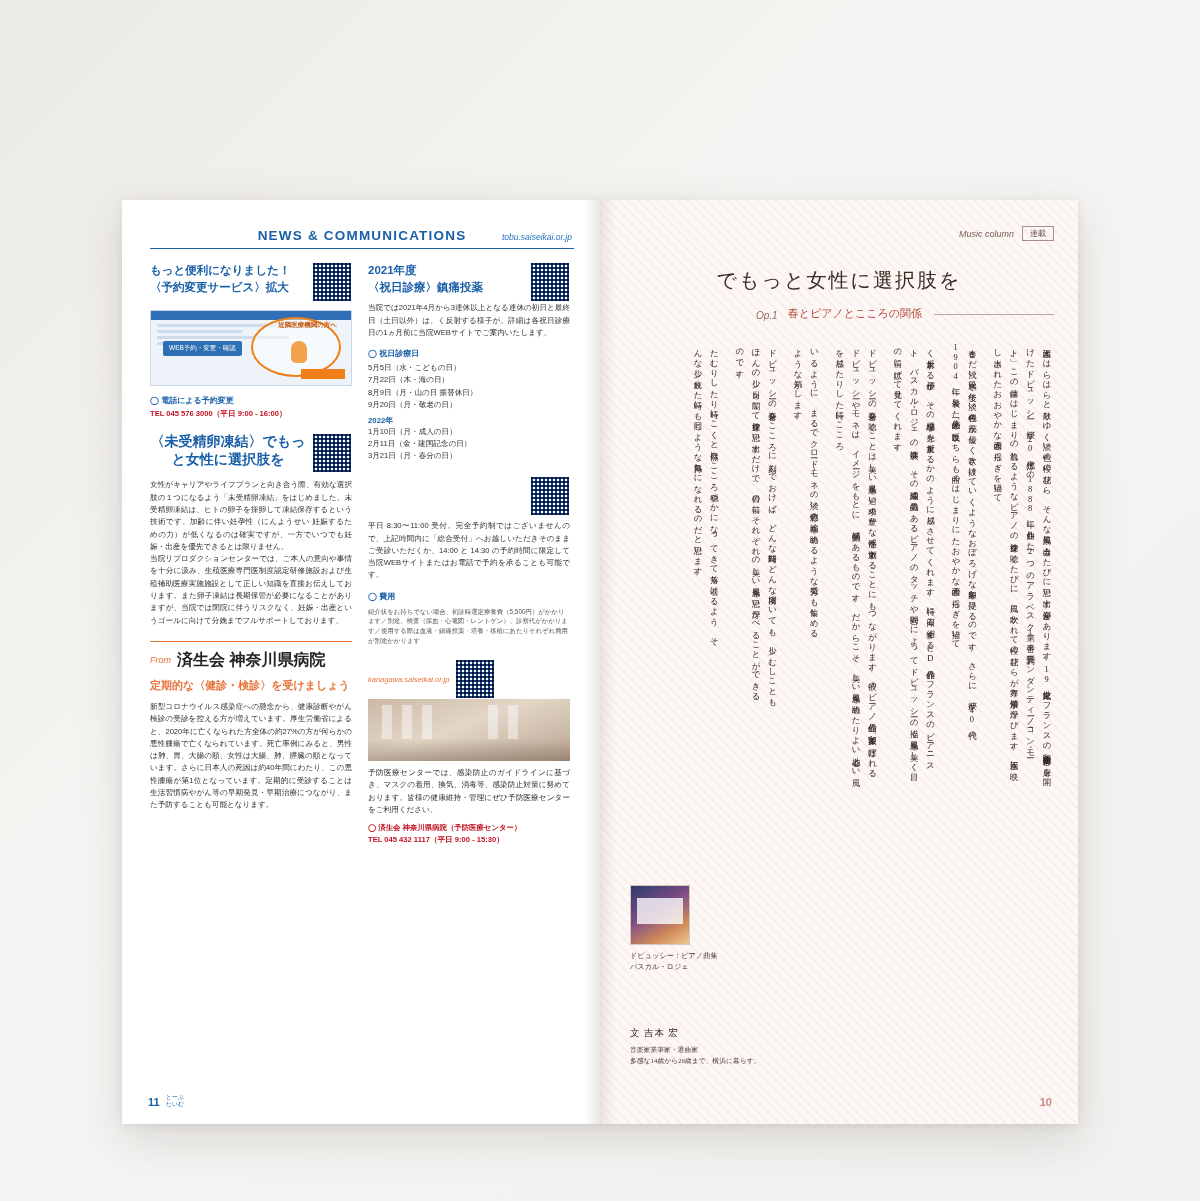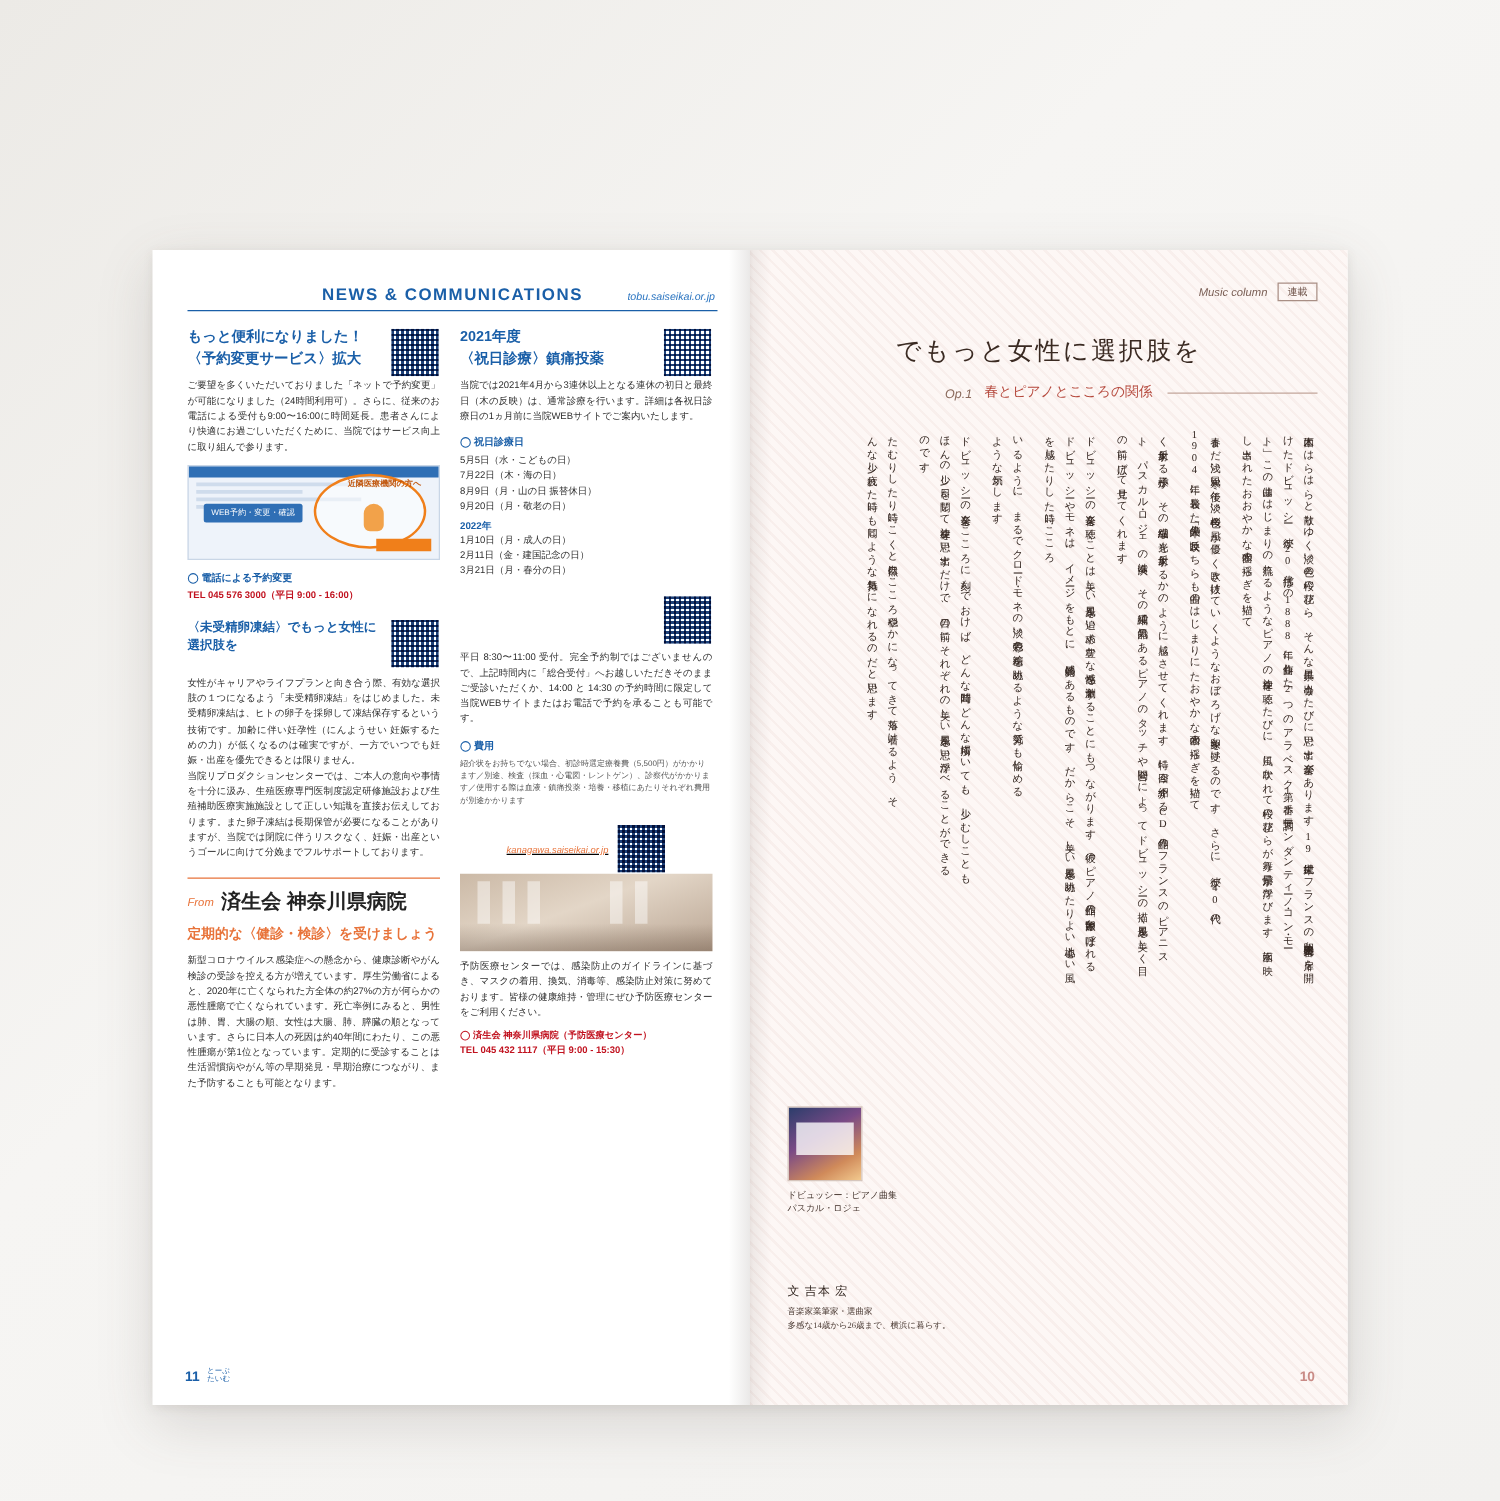--- a/index.html
+++ b/index.html
@@ -196,22 +196,23 @@
     margin-bottom: 3px;
   }
   .tel-line {
     font-size: 7.6px;
     color: #c1121f;
     font-weight: bold;
   }
   .blue-sub {
     color: #1a5fa8;
     font-weight: bold;
-    font-size: 10px;
+    font-size: 14px;
     margin: 14px 0 7px;
+    text-align: center;
   }
   .list-item {
     font-size: 7.6px;
     color: #2e2e2e;
     line-height: 1.6;
   }
   .year-head {
     font-size: 7.8px;
     color: #1a5fa8;
     font-weight: bold;
@@ -459,21 +460,20 @@
         <div class="title-row">
           <div>
             <div class="sec-title">
               <span>もっと便利になりました！</span><br>
               <span>〈予約変更サービス〉拡大</span>
             </div>
           </div>
           <div class="qr"></div>
         </div>
 
-        <div class="body-text">ご要望を多くいただいておりました「ネットで予約変更」が可能になりました（24時間利用可）。さらに、従来のお電話による受付も9:00〜16:00に時間延長。患者さんにより快適にお過ごしいただくために、当院ではサービス向上に取り組んで参ります。</div>
 
         <div class="figure-box">
           <div class="fig-bar"></div>
           <div class="fig-lines">
             <div class="fig-line md"></div>
             <div class="fig-line sm"></div>
             <div class="fig-line md"></div>
             <div class="fig-line sm"></div>
           </div>
           <div class="fig-callout"></div>
@@ -511,42 +511,42 @@
       <div class="col">
 
         <div class="title-row">
           <div class="sec-title">
             <span>2021年度</span><br>
             <span>〈祝日診療〉鎮痛投薬</span>
           </div>
           <div class="qr"></div>
         </div>
 
-        <div class="body-text">当院では2021年4月から3連休以上となる連休の初日と最終日（木の反映）は、通常診療を行います。詳細は各祝日診療日の1ヵ月前に当院WEBサイトでご案内いたします。</div>
+        <div class="body-text">当院では2021年4月から3連休以上となる連休の初日と最終日（土日以外）は、く反射する様子が。詳細は各祝日診療日の1ヵ月前に当院WEBサイトでご案内いたします。</div>
 
         <div class="bullet-head">◯ 祝日診療日</div>
         <div class="list-item">5月5日（水・こどもの日）</div>
         <div class="list-item">7月22日（木・海の日）</div>
         <div class="list-item">8月9日（月・山の日 振替休日）</div>
         <div class="list-item">9月20日（月・敬老の日）</div>
         <div class="year-head">2022年</div>
         <div class="list-item">1月10日（月・成人の日）</div>
         <div class="list-item">2月11日（金・建国記念の日）</div>
         <div class="list-item">3月21日（月・春分の日）</div>
 
         <div style="display:flex; justify-content:flex-end; margin-top:14px;">
           <div class="qr"></div>
         </div>
 
         <div class="body-text" style="margin-top:4px;">平日 8:30〜11:00 受付。完全予約制ではございませんので、上記時間内に「総合受付」へお越しいただきそのままご受診いただくか、14:00 と 14:30 の予約時間に限定して当院WEBサイトまたはお電話で予約を承ることも可能です。</div>
 
         <div class="bullet-head">◯ 費用</div>
         <div class="note-small">紹介状をお持ちでない場合、初診時選定療養費（5,500円）がかかります／別途、検査（採血・心電図・レントゲン）、診察代がかかります／使用する際は血液・鎮痛投薬・培養・移植にあたりそれぞれ費用が別途かかります</div>
 
-        <div style="display:flex; align-items:center; justify-content:center; gap:6px; margin-top:14px;text-decoration:underline;">
+        <div style="display:flex; align-items:center; justify-content:flex-start; gap:6px; margin-top:14px;">
           <span class="kanagawa-url">kanagawa.saiseikai.or.jp</span>
           <div class="qr"></div>
         </div>
 
         <div class="photo">
           <div class="pane" style="left:14px;"></div>
           <div class="pane" style="left:34px;"></div>
           <div class="pane" style="left:54px;"></div>
           <div class="pane" style="left:120px;"></div>
           <div class="pane" style="left:140px;"></div>

